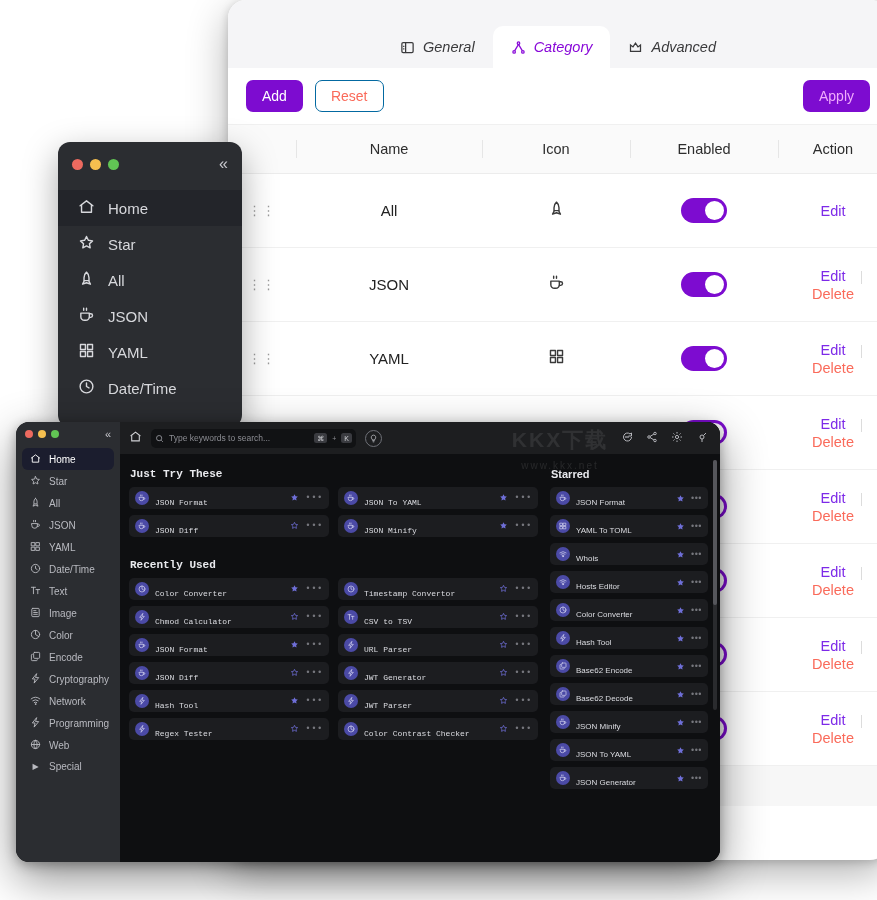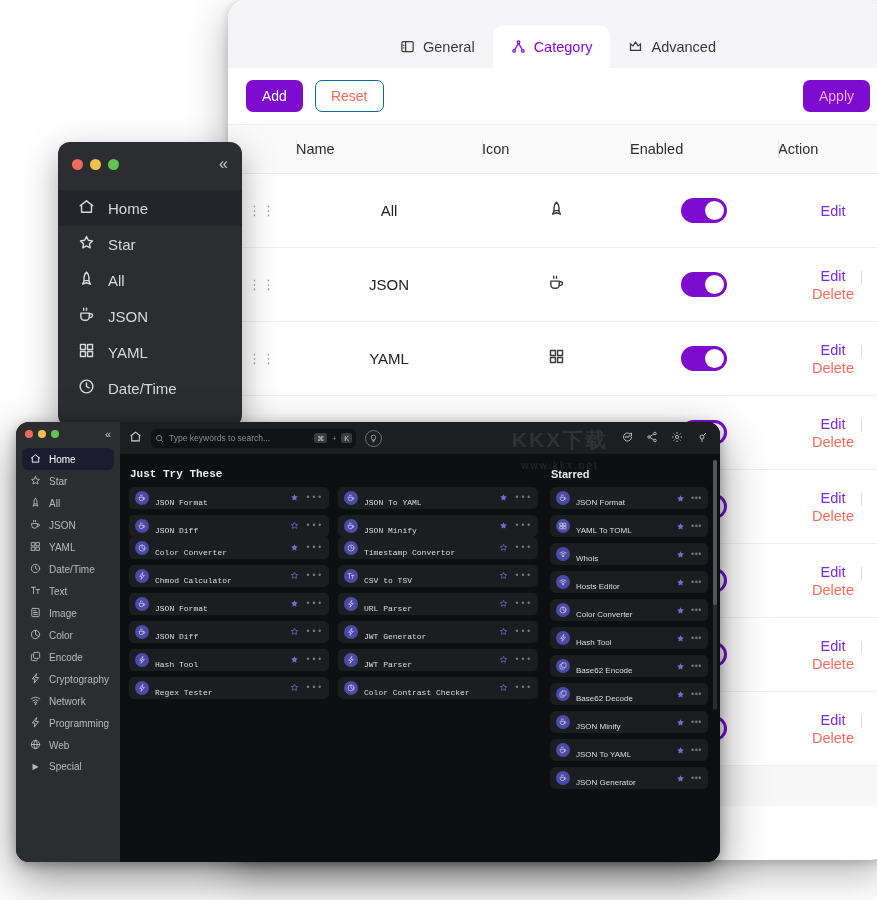--- a/index.html
+++ b/index.html
@@ -19,46 +19,47 @@
     box-shadow: 0 14px 40px rgba(0,0,0,.30), 0 2px 10px rgba(0,0,0,.18);
     overflow: hidden;
   }
   .tabbar {
     height: 68px; background: #f5f5f7;
     display: flex; align-items: flex-end; justify-content: center;
     gap: 0px; padding: 0;
     position: relative;
   }
   .tab {
-    display: flex; align-items: center; gap: 8px;
+    display: flex; align-items: flex-end; gap: 8px;
     padding: 12px 18px 13px 18px;
     font-size: 14.5px; color: #3a3a3c;
     border-radius: 10px 10px 0 0;
     cursor: pointer;
     height: 42px;
+    font-style: italic;
   }
   .tab.active { background: #ffffff; color: #8808d8; font-weight: 500; }
   .tab svg { width: 15px; height: 15px; display:block; }
 
   .actionbar {
     background: #fff; padding: 12px 18px; display: flex; align-items: center; gap: 12px;
     height: 56px;
   }
   .btn { font-size: 14px; border-radius: 7px; padding: 7px 15px; cursor: pointer; border: 1px solid transparent;
          font-family: "Liberation Sans", sans-serif; }
   .btn-primary { background: #7d0cd0; color: #fff; }
   .btn-danger-outline { background: #fff; color: #fa6a5a; border: 1px solid #0369a1; }
   .btn-apply { background: #7d0cd0; color: #f0abfc; margin-left: auto; }
 
   .table-head {
     display: flex; align-items: center; height: 50px;
     background: #fafafa; border-top: 1px solid #f0f0f0; border-bottom: 1px solid #ececec;
     font-size: 14.5px; color: #2d2d2d;
   }
-  .table-head .cell { text-align: left; position: relative; }
+  .table-head .cell { text-align: center; position: relative; }
   .table-head .cell + .cell::before {
     content:""; position: absolute; left: 0; top: 50%; transform: translateY(-50%);
     width:1px; height: 18px; background:#e6e6e6;
   }
   .c-handle { width: 68px; }
   .c-name   { width: 186px; }
   .c-icon   { width: 148px; }
   .c-enab   { width: 148px; }
   .c-act    { flex: 1; }
 
@@ -688,20 +689,21 @@
                   </svg>
                 </span>
      <span class="tname">JSON Minify</span>
      <span class="star"><svg viewBox="0 0 24 24" fill="currentColor">
                     <path d="M12 3l2.7 5.6 6.1.8-4.4 4.3 1.1 6.1L12 17l-5.5 2.8 1.1-6.1L3.2 9.4l6.1-.8z"></path>
                   </svg></span>
      <span class="dots">•••</span>
               </div>
             </div>
 
+          <div class="sec-title gap">Recently Used</div>
           <div class="cardgrid" id="grid-recent">
               <div class="card">
                 <span class="tico">
                   <svg viewBox="0 0 24 24" fill="none" stroke="currentColor" stroke-width="2" stroke-linecap="round" stroke-linejoin="round">
                     <circle cx="12" cy="12" r="9"></circle>
                     <path d="M12 3v9l7 4.5"></path>
                   </svg>
                 </span>
      <span class="tname">Color Converter</span>
      <span class="star"><svg viewBox="0 0 24 24" fill="currentColor">

